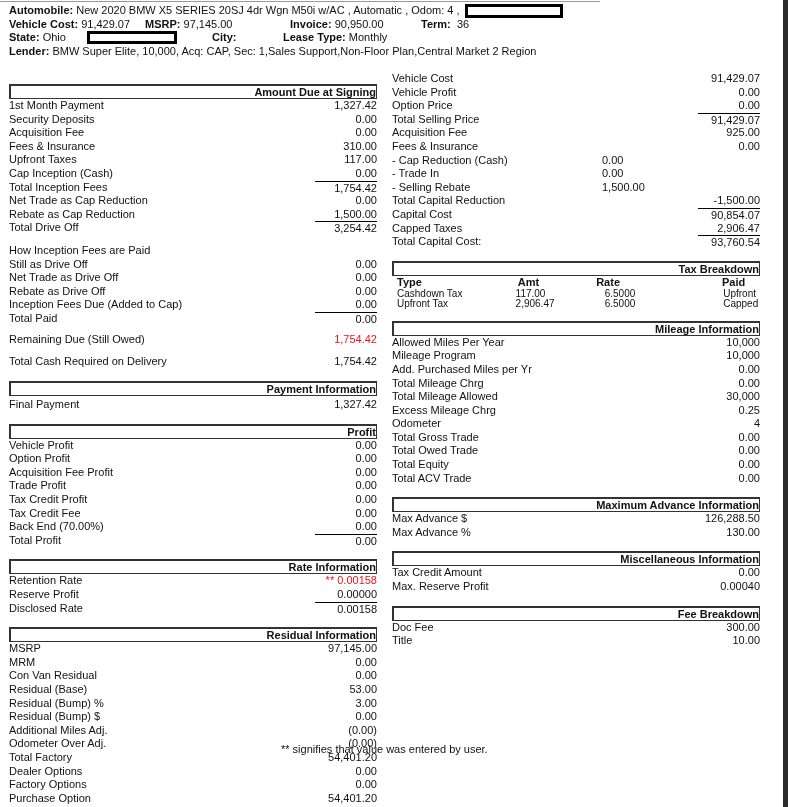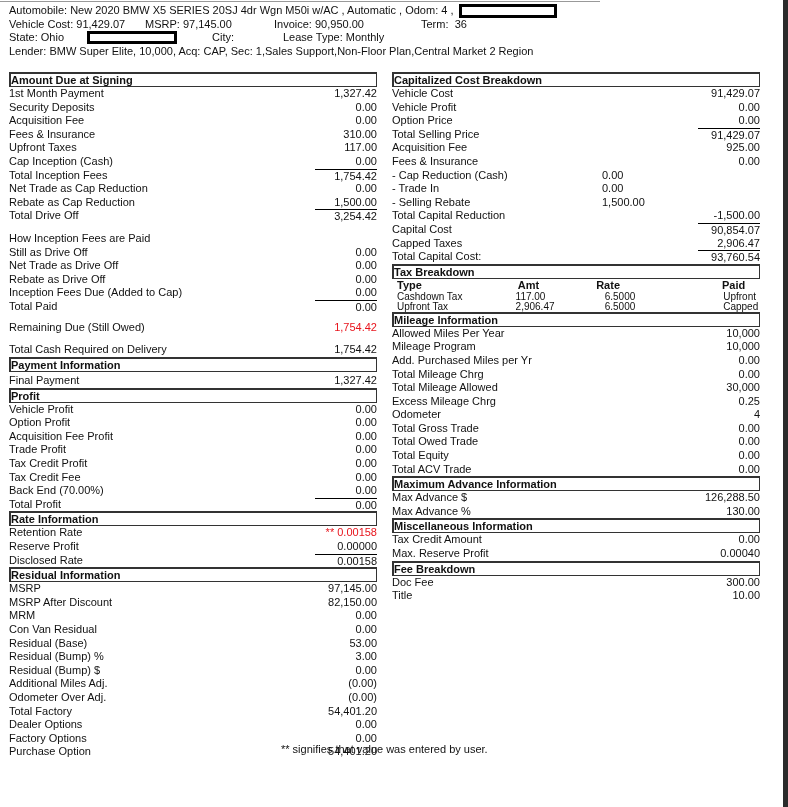--- a/index.html
+++ b/index.html
@@ -5,30 +5,30 @@
   html, body { margin: 0; padding: 0; }
   body {
     width: 788px; height: 807px; overflow: hidden; position: relative;
     background: #ffffff; color: #111;
     font-family: "Liberation Sans", sans-serif; font-size: 11px;
   }
   .topline { position: absolute; left: 0; top: 1px; width: 600px; border-top: 1px solid #999; }
   .scrollstrip { position: absolute; right: 0; top: 0; width: 5px; height: 807px; background: #2b2b2b; }
   .hdr { position: absolute; left: 9px; top: 4px; width: 690px; line-height: 13.5px; }
   .hdr .line { white-space: nowrap; position: relative; height: 13.5px; }
-  .hdr b { font-weight: normal; }
+  .hdr b { font-weight: bold; }
   .redact { display: inline-block; border: 3px solid #000; background: #fff; vertical-align: middle; box-sizing: border-box; }
   .abs { position: absolute; white-space: nowrap; }
 
   .col { position: absolute; }
   .colL { left: 9px; width: 368px; top: 72px; }
   .colR { left: 392px; width: 368px; top: 72px; }
 
   .sect { border: 1px solid #333; border-bottom-width: 1px; border-left-width: 2px; border-top-width: 2px;
-          text-align: left; font-weight: bold; height: 12px; line-height: 12px; font-size: 11px; box-sizing: content-box; }
+          text-align: right; font-weight: bold; height: 12px; line-height: 12px; font-size: 11px; box-sizing: content-box; margin-top: 12px; }
   .row { position: relative; height: 13.6px; line-height: 13.6px; }
   .row .lbl { position: absolute; left: 0; }
   .row .val { position: absolute; right: 0; }
   .row .mid { position: absolute; left: 210px; }
   .red { color: #e8141c; }
   .taxhead { display: flex; font-weight: bold; font-size: 11px; height: 13px; line-height: 13px; padding-left: 5px; }
   .taxrow { display: flex; font-size: 10px; height: 10px; line-height: 10px; padding-left: 5px; gap: 32px; }
   .tc1 { width: 128px; } .tc2 { width: 88px; } .tc3 { width: 100px; text-align: left; } .tc4 { width: 50px; text-align: center; }
   .footer { position: absolute; left: 281px; top: 743px; }
 </style>
@@ -40,21 +40,21 @@
 
 <div class="hdr">
   <div class="line">
     <b>Automobile:</b>
     <span>New 2020  BMW X5 SERIES 20SJ 4dr Wgn M50i  w/AC ,  Automatic , Odom: 4 ,</span>
     <span class="redact" style="width:98px;height:14px;margin-left:2px;"></span>
   </div>
   <div class="line">
     <span class="abs" style="left:0"><b>Vehicle Cost:</b> <span>91,429.07</span></span>
     <span class="abs" style="left:136px"><b>MSRP:</b> <span>97,145.00</span></span>
-    <span class="abs" style="left:265px"><b>Invoice:</b> <span>90,950.00</span></span>
+    <span class="abs" style="left:281px"><b>Invoice:</b> <span>90,950.00</span></span>
     <span class="abs" style="left:412px"><b>Term:</b>&nbsp; <span>36</span></span>
   </div>
   <div class="line">
     <span class="abs" style="left:0"><b>State:</b> <span>Ohio</span></span>
     <span class="redact abs" style="left:78px;top:0;width:90px;height:13px;"></span>
     <span class="abs" style="left:203px"><b>City:</b> <span></span></span>
     <span class="abs" style="left:274px"><b>Lease Type:</b> <span>Monthly</span></span>
   </div>
   <div class="line">
     <b>Lender:</b>
@@ -204,24 +204,20 @@
       </div>
     </div>
 
   <div class="sect">Residual Information</div>
   <div id="residual-rows">
       <div class="row">
         <span class="lbl">MSRP</span>
         <span class="val">97,145.00</span>
       </div>
       <div class="row">
-        <span class="lbl">MSRP After Discount</span>
-        <span class="val">82,150.00</span>
-      </div>
-      <div class="row">
         <span class="lbl">MRM</span>
         <span class="val">0.00</span>
       </div>
       <div class="row">
         <span class="lbl">Con Van Residual</span>
         <span class="val">0.00</span>
       </div>
       <div class="row">
         <span class="lbl">Residual (Base)</span>
         <span class="val">53.00</span>
@@ -255,21 +251,20 @@
         <span class="val">0.00</span>
       </div>
       <div class="row">
         <span class="lbl">Purchase Option</span>
         <span class="val">54,401.20</span>
       </div>
     </div>
 </div>
 
 <div class="col colR">
-  <div class="sect">Capitalized Cost Breakdown</div>
   <div id="cap-rows">
       <div class="row">
         <span class="lbl">Vehicle Cost</span>
         <span class="val">91,429.07</span>
       </div>
       <div class="row">
         <span class="lbl">Vehicle Profit</span>
         <span class="val">0.00</span>
       </div>
       <div class="row">

